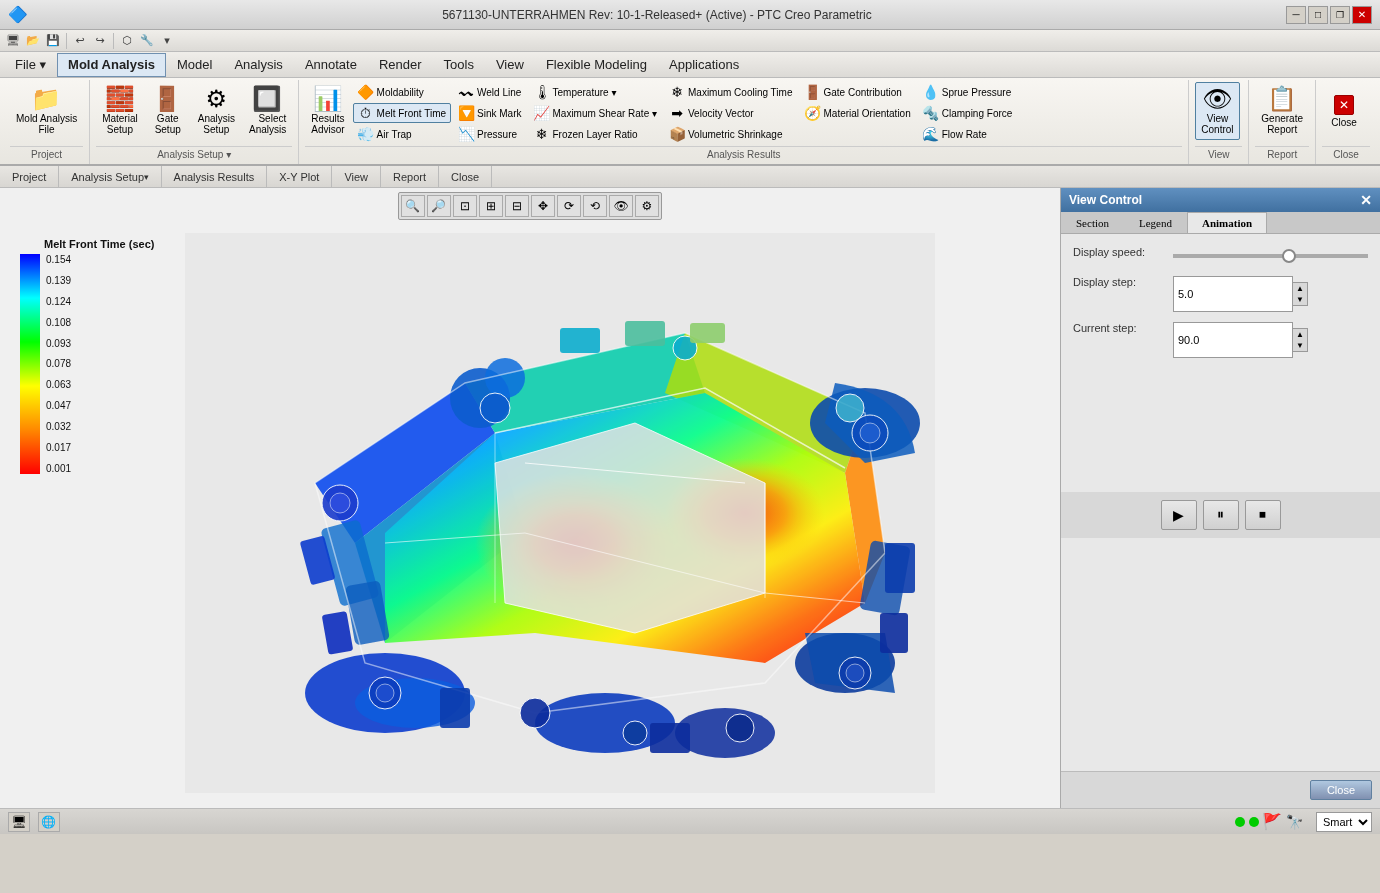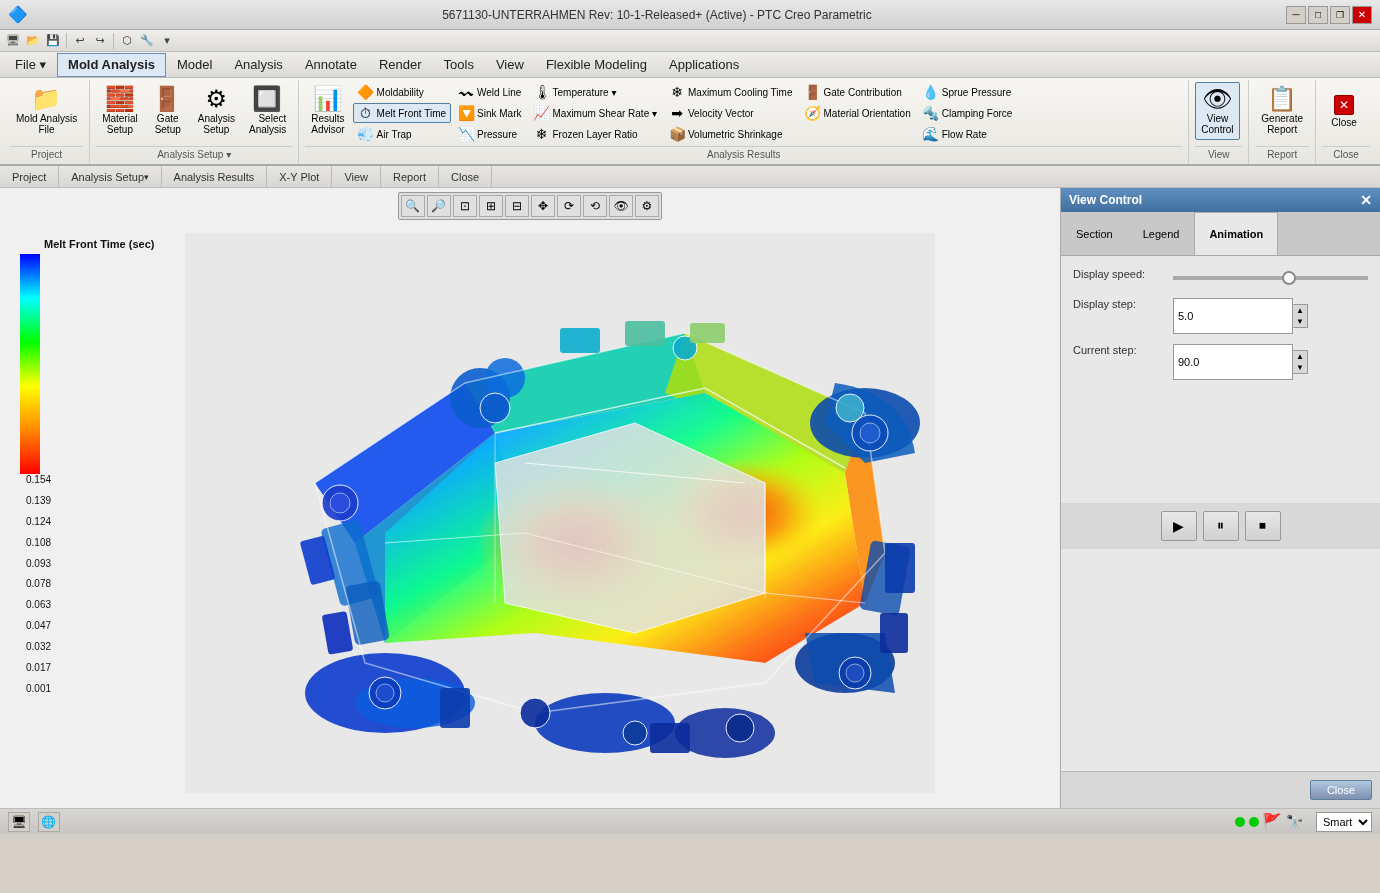--- a/index.html
+++ b/index.html
@@ -177,21 +177,21 @@
     
     #color-legend {
       position: absolute;
       top: 50px;
       left: 20px;
       z-index: 10;
     }
     #color-legend .legend-title { font-size: 11px; color: #111; margin-bottom: 4px; font-weight: bold; margin-left: 24px; }
     #legend-bar {
       display: flex;
-      flex-direction: column;
+      flex-direction: row;
     }
     #legend-gradient {
       width: 20px;
       height: 220px;
       background: linear-gradient(to bottom, #0000ff, #00ffff, #00ff00, #ffff00, #ff8800, #ff0000);
     }
     #legend-labels {
       display: flex;
       flex-direction: column;
       justify-content: space-between;
@@ -231,25 +231,26 @@
       justify-content: space-between;
       align-items: center;
     }
     #vc-header .close-btn { cursor: pointer; font-size: 14px; color: white; }
     #vc-tabs {
       display: flex;
       background: #c8c8c8;
       border-bottom: 1px solid #aaa;
     }
     .vc-tab {
-      padding: 15px 14px;
+      padding: 4px 14px;
       font-size: 11px;
       cursor: pointer;
       border: 1px solid transparent;
       border-bottom: none;
+      font-family: Liberation Serif, serif;
     }
     .vc-tab.active {
       background: #e8e8e8;
       border-color: #aaa;
       border-bottom-color: #e8e8e8;
       font-weight: bold;
     }
     #vc-content {
       flex: 1;
       padding: 12px;

